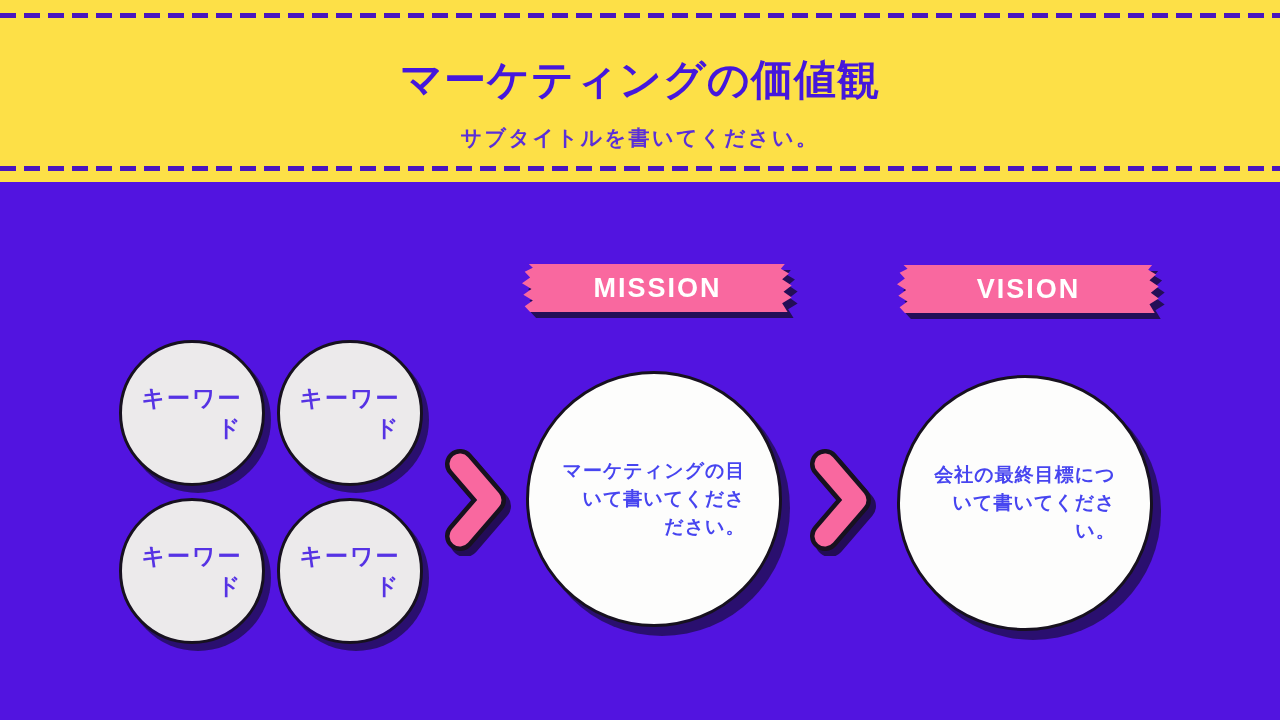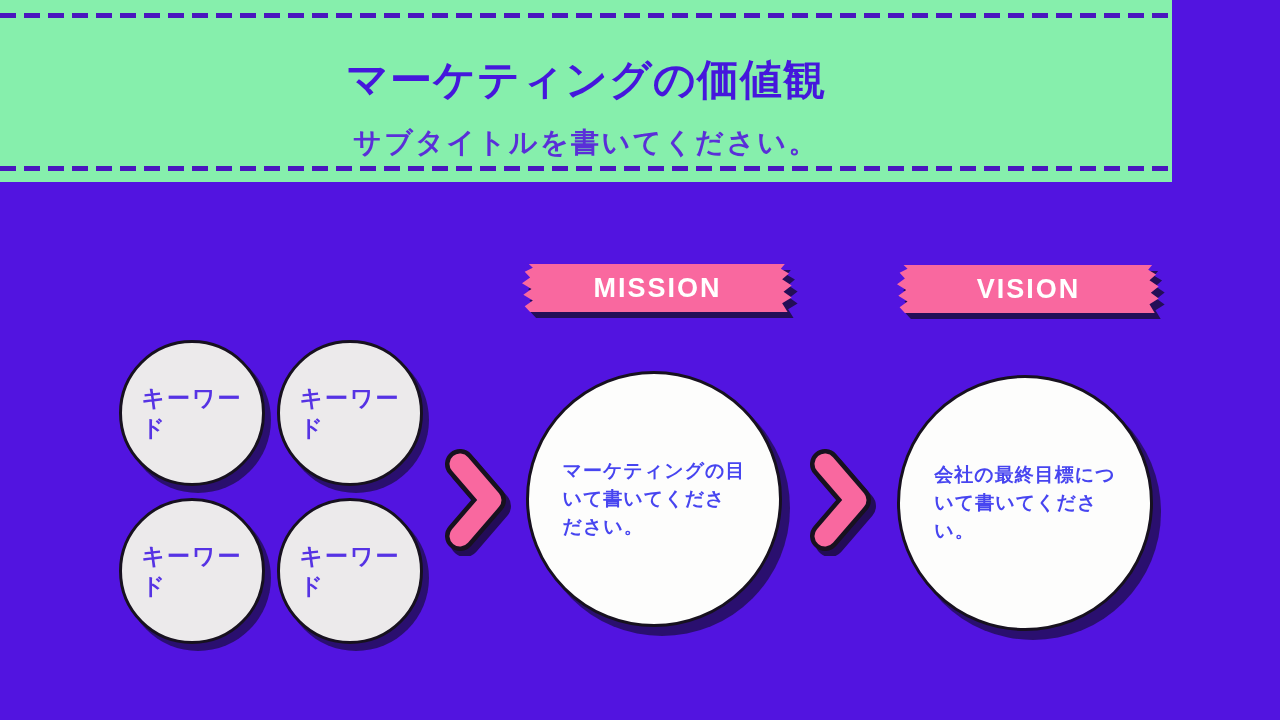--- a/index.html
+++ b/index.html
@@ -3,37 +3,37 @@
 <meta charset="utf-8">
 <style>
   html,body{margin:0;padding:0;background:#222;}
   .slide{
     position:relative;width:1280px;height:720px;overflow:hidden;
     font-family:"Liberation Sans","DejaVu Sans",sans-serif;
     background:#5214E0;
   }
   
   .header{
-    position:absolute;left:0;top:0;width:1172px;height:182px;
-    background:#86efac;
+    position:absolute;left:0;top:0;width:1280px;height:182px;
+    background:#fde047;
   }
   .dash-line{
     position:absolute;left:0;right:0;height:5px;
     background:repeating-linear-gradient(90deg,#4A16BE 0 16px,transparent 16px 24px);
   }
   .dash-top{top:13px;}
   .dash-bottom{top:166px;}
   .title{
     position:absolute;left:0;right:0;top:52px;
     text-align:center;font-size:42px;font-weight:800;color:#4517DC;
     letter-spacing:1px;
   }
   .subtitle{
     position:absolute;left:0;right:0;top:124px;
-    text-align:center;font-size:28px;font-weight:600;color:#5A2FD8;
+    text-align:center;font-size:21px;font-weight:600;color:#5A2FD8;
     letter-spacing:2.5px;
   }
   
   .panel{position:absolute;left:0;top:182px;width:1280px;height:538px;background:#5214E0;}
   
   .ribbon{
     position:absolute;height:48px;
     filter:drop-shadow(6px 6px 0 rgba(24,12,52,0.8));
   }
   .ribbon-inner{
@@ -43,21 +43,21 @@
   }
   .ribbon-label{
     color:#FFFFFF;font-size:27px;font-weight:800;letter-spacing:2px;
   }
   .ribbon-values{left:141px;top:82px;width:266px;}
   .ribbon-mission{left:522px;top:82px;width:271px;}
   .ribbon-vision{left:897px;top:83px;width:263px;}
   
   .circle{
     position:absolute;border-radius:50%;
-    display:flex;align-items:center;justify-content:center;text-align:left;
+    display:flex;align-items:center;justify-content:center;text-align:right;
     border:3px solid #17111F;box-sizing:border-box;
   }
   .circle-small{
     width:146px;height:146px;background:#ECEAEB;
     box-shadow:6px 7px 0 rgba(22,12,50,0.65);
   }
   .circle-large{
     width:256px;height:256px;background:#FDFDFC;
     box-shadow:8px 9px 0 rgba(22,12,50,0.65);
   }

